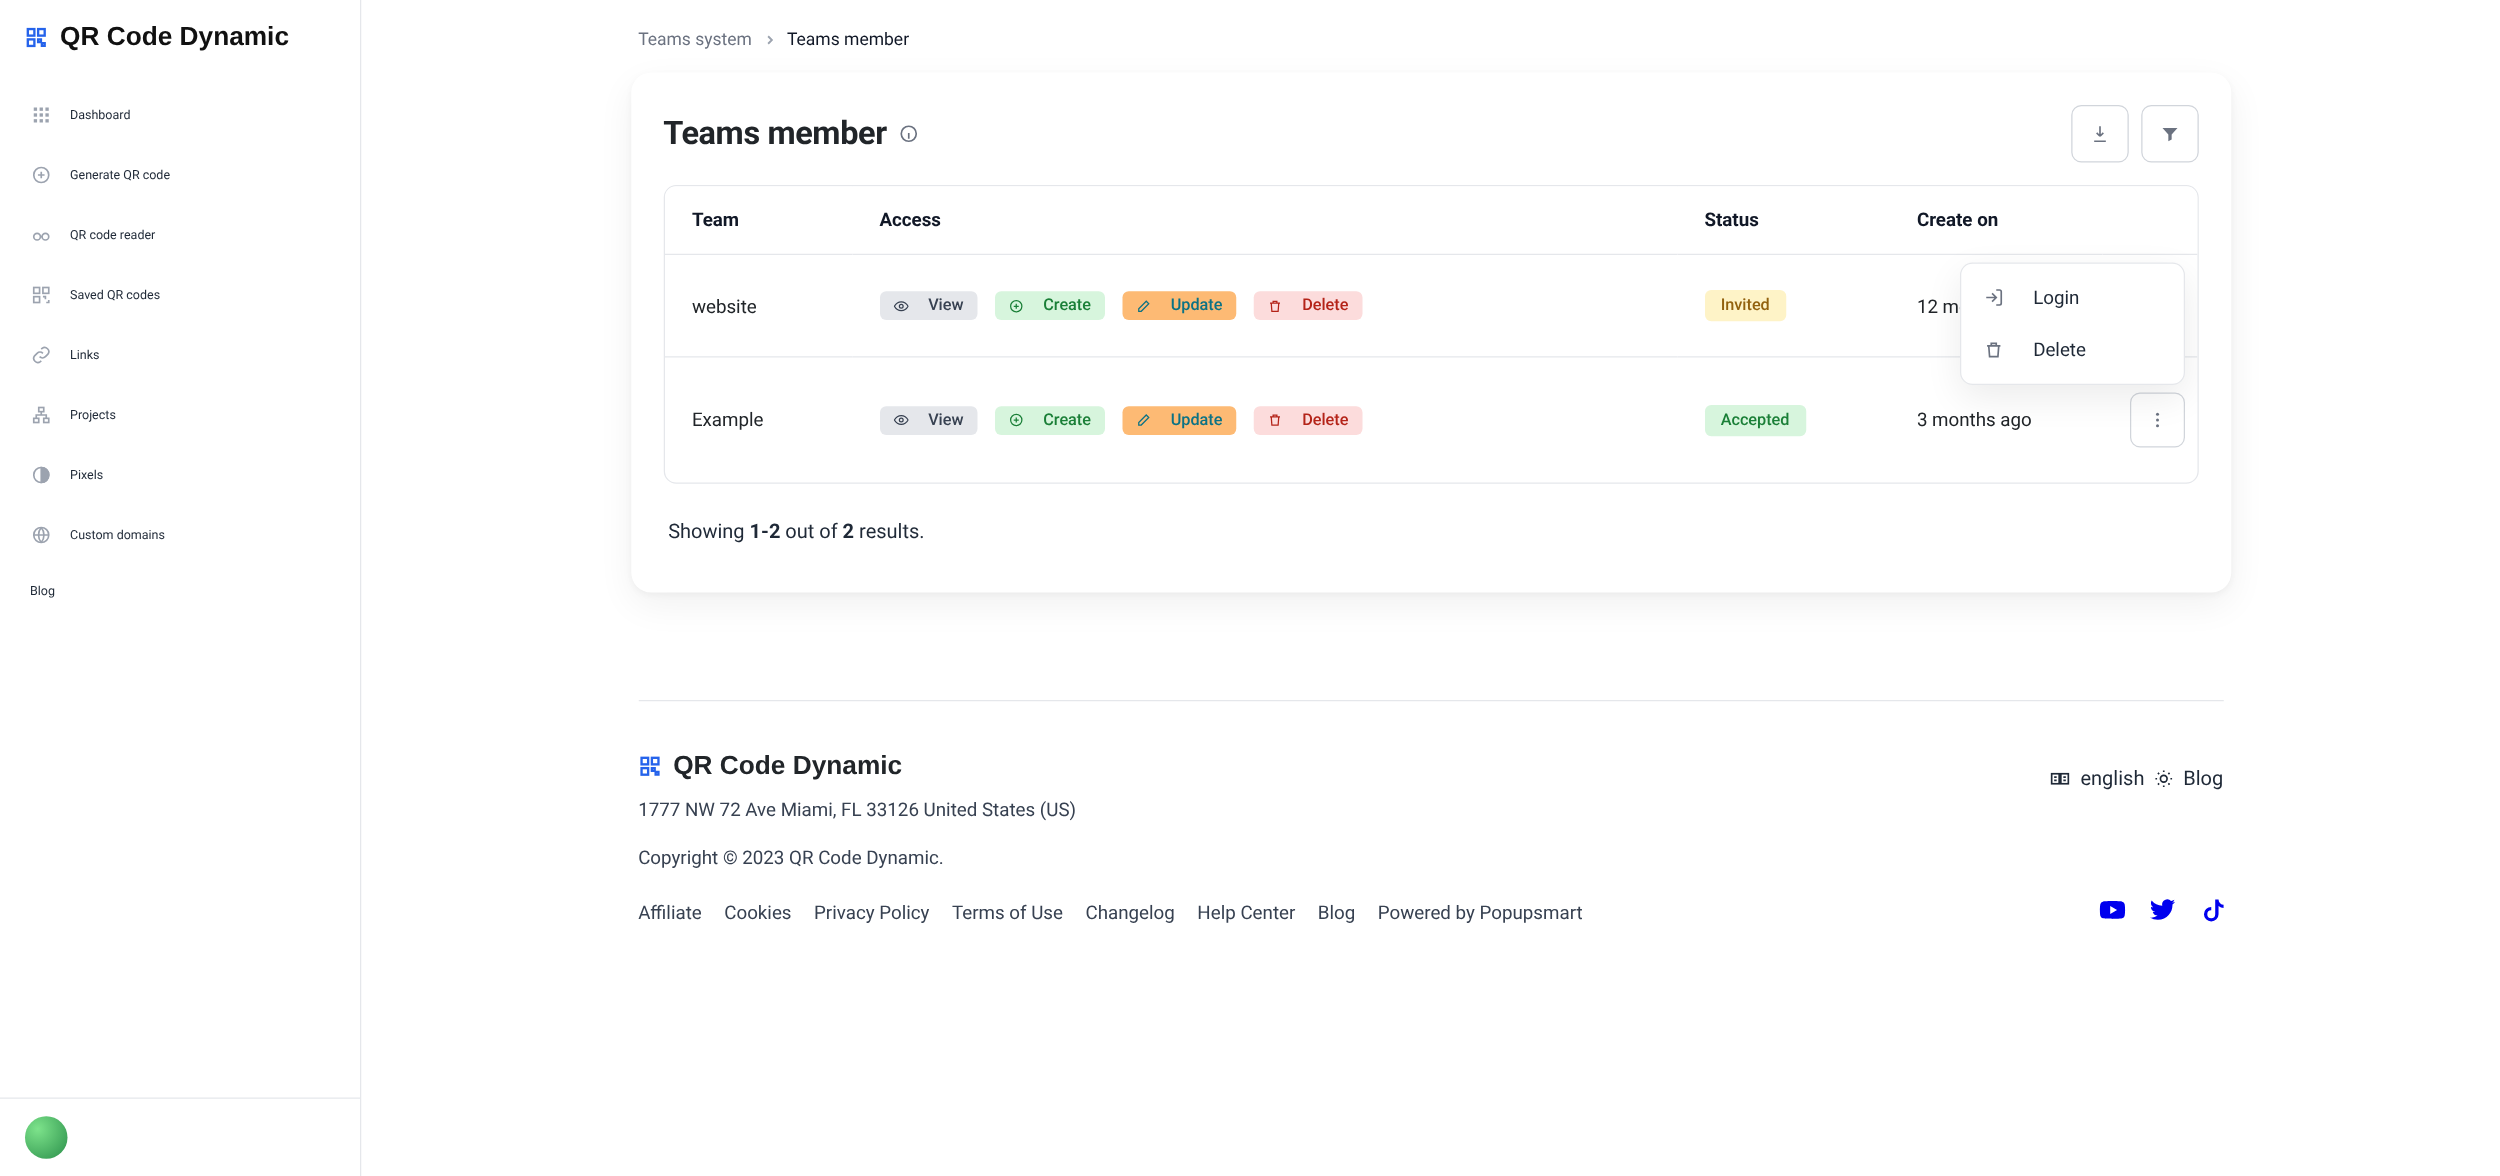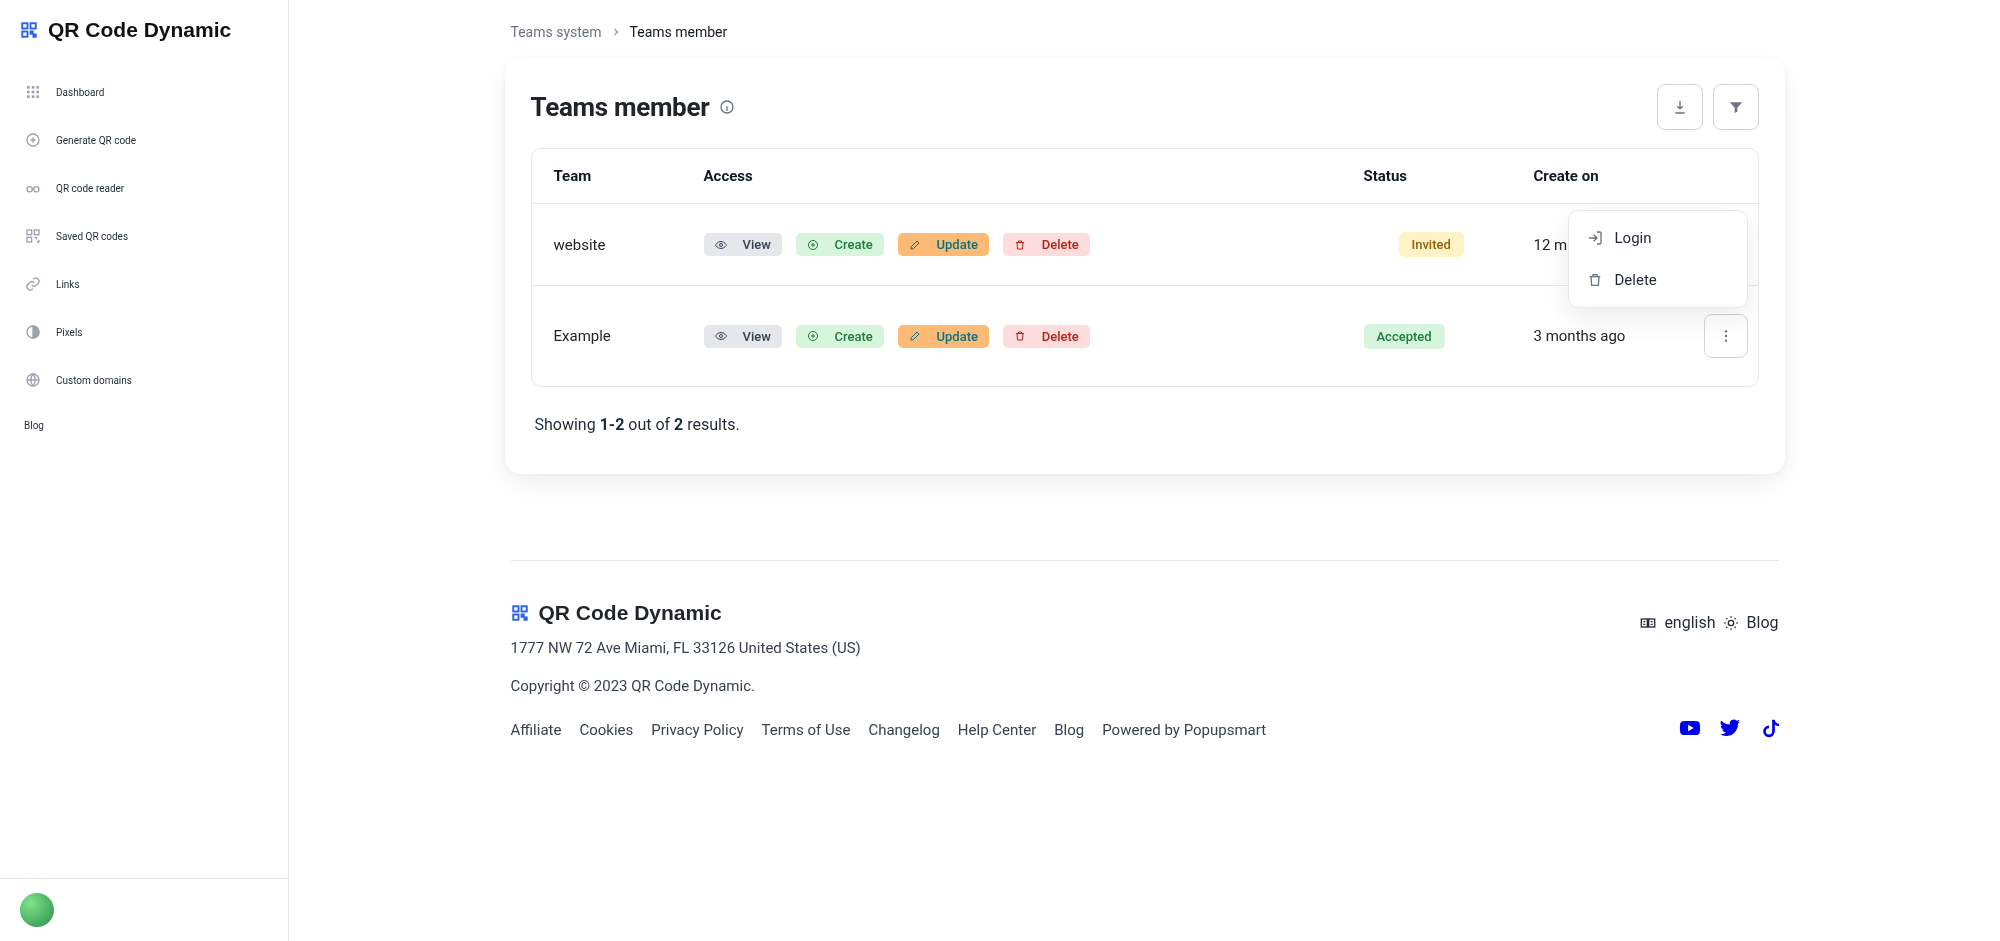--- a/index.html
+++ b/index.html
@@ -107,21 +107,21 @@
     padding: 4px 11px;
     border-radius: 5px;
     font-size: 13px;
     font-weight: 500;
     margin-right: 10px;
   }
   .b-view   { background: #e5e7eb; color: #374151; }
   .b-create { background: #d7f5dd; color: #1a7f37; }
   .b-update { background: #fdba74; color: #0b7285; }
   .b-delete { background: #fcdcdc; color: #b42318; }
-  .b-invited  { background: #fef3c7; color: #92610e; padding: 5px 13px; margin-left: 35px; }
+  .b-invited  { background: #fef3c7; color: #92610e; padding: 5px 13px; }
   .b-accepted { background: #d7f5dd; color: #1a7f37; padding: 5px 13px; }
   .kebab-btn {
     width: 44px; height: 44px;
     border: 1px solid #d1d5db; border-radius: 8px;
     background: #fff; display: inline-flex; align-items: center; justify-content: center;
     color: #6b7280; cursor: pointer;
   }
   .row-actions-cell { position: relative; }
   .dropdown {
     position: absolute;
@@ -129,21 +129,21 @@
     top: 6px;
     width: 180px;
     background: #fff;
     border: 1px solid #e5e7eb;
     border-radius: 10px;
     box-shadow: 0 10px 30px rgba(0,0,0,0.08);
     padding: 6px 0;
     z-index: 20;
   }
   .dropdown-item {
-    display: flex; align-items: center; gap: 12px;
+    display: flex; align-items: center; gap: 24px;
     padding: 12px 18px;
     font-size: 15px;
     color: #1f2937;
     cursor: pointer;
   }
   .results-line { margin-top: 28px; font-size: 16px; color: #1f2937; padding-left: 4px; }
   
   .footer {
     width: 1280px;
     margin: 0 auto;
@@ -235,20 +235,31 @@
         <span>Saved QR codes</span>
       </div>
       <div class="nav-item">
         <span class="nav-icon">
             <svg class="i" viewBox="0 0 24 24" fill="none" stroke="currentColor" stroke-width="2">
               <path d="M10 14a5 5 0 0 0 7 0l3-3a5 5 0 0 0-7-7l-1 1"></path>
               <path d="M14 10a5 5 0 0 0-7 0l-3 3a5 5 0 0 0 7 7l1-1"></path>
             </svg>
           </span>
         <span>Links</span>
+      </div>
+      <div class="nav-item">
+        <span class="nav-icon">
+            <svg class="i" viewBox="0 0 24 24" fill="none" stroke="currentColor" stroke-width="2">
+              <rect x="9" y="3" width="6" height="5"></rect>
+              <rect x="3" y="16" width="6" height="5"></rect>
+              <rect x="15" y="16" width="6" height="5"></rect>
+              <path d="M12 8v4M12 12H6v4M12 12h6v4"></path>
+            </svg>
+          </span>
+        <span>Projects</span>
       </div>
       <div class="nav-item">
         <span class="nav-icon">
             <svg class="i" viewBox="0 0 24 24" fill="none" stroke="currentColor" stroke-width="2">
               <circle cx="12" cy="12" r="9"></circle>
               <path d="M12 3a9 9 0 0 1 0 18z" fill="currentColor"></path>
             </svg>
           </span>
         <span>Pixels</span>
       </div>

